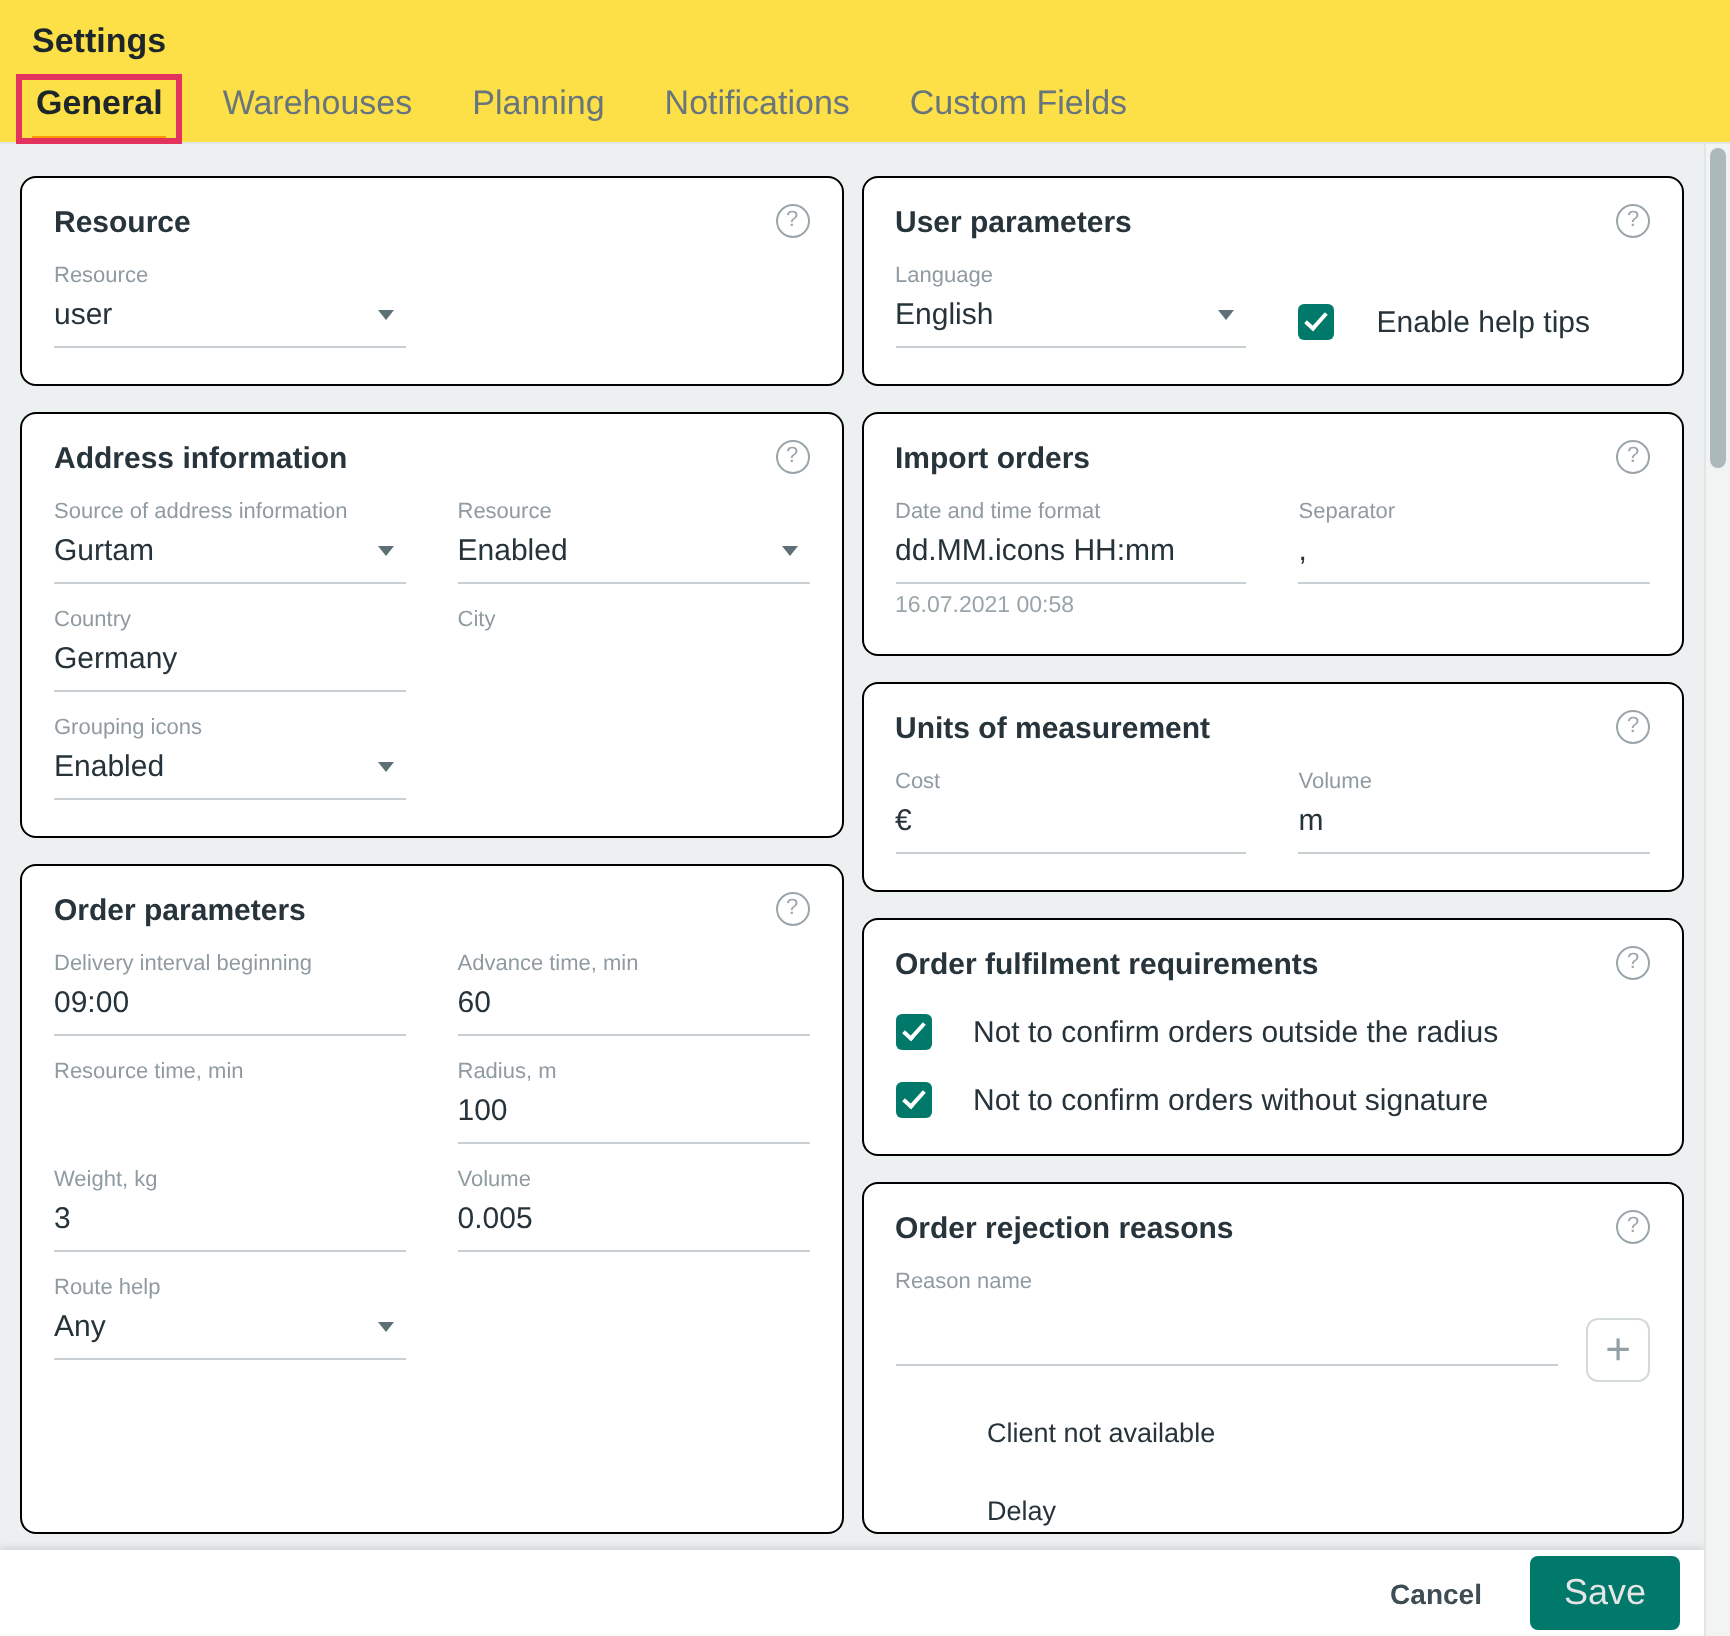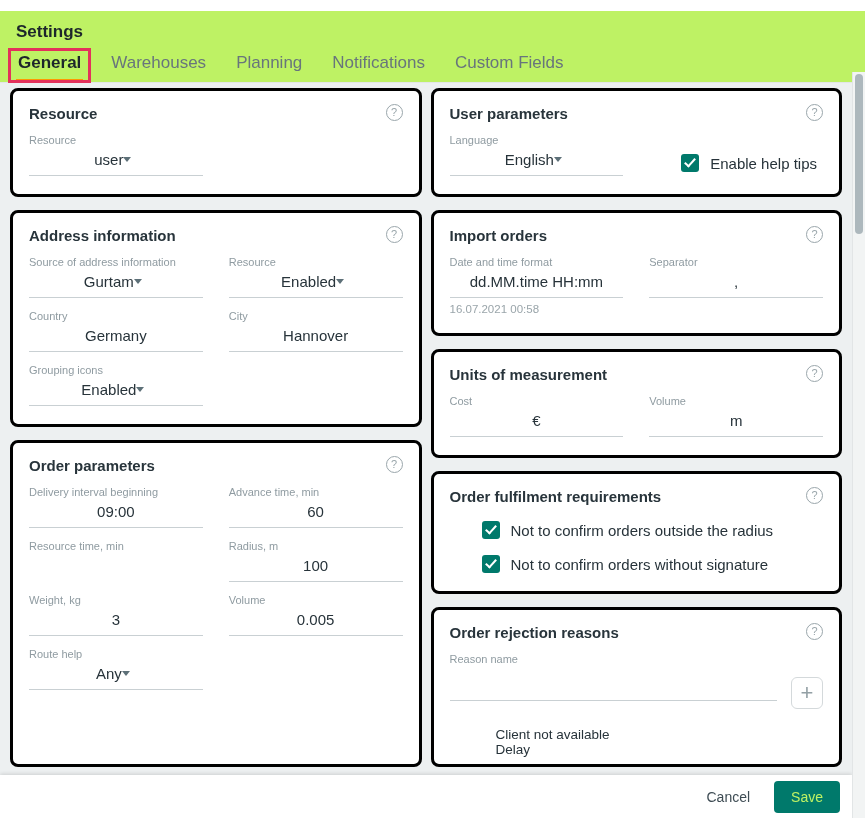--- a/index.html
+++ b/index.html
@@ -4,79 +4,79 @@
 <style>
   * { box-sizing: border-box; }
   html,body { margin:0; padding:0; }
   body {
     width:865px; height:818px; position:relative; overflow:hidden;
     background:#fff; color:#27333a;
     font-family:"Liberation Sans", sans-serif;
   }
 
   
-  .header { position:absolute; top:11px; left:0; right:0; height:72px; background:#bef264;
+  .header { position:absolute; top:0; left:0; right:0; height:72px; background:#fde047;
             border-bottom:1px solid #e3e6e8; z-index:2; }
   .page-title { position:absolute; top:11px; left:16px; font-size:17px; font-weight:700; color:#1d262b; }
   .tabs { position:absolute; left:16px; bottom:0; display:flex; gap:26px; align-items:flex-end; }
   .tab { position:relative; padding:6px 2px 12px; font-size:17px; color:#68757c; cursor:pointer; line-height:15px; }
   .tab.active .tab-label { color:#1d262b; font-weight:700; }
   .tab-bar-active { position:absolute; left:0; right:0; bottom:0; height:3px;
                     background:var(--tab-underline,#ff9800); }
   .annot { position:absolute; left:-8px; right:-8px; top:-1px; bottom:-1px;
            border:3px solid var(--annotation,#e3325b); pointer-events:none; }
 
   
   .content { position:absolute; top:72px; left:0; width:852px; height:703px;
              background:var(--content-background,#edf0f1);
              padding:16px 10px 8px; display:flex; gap:9px; overflow:hidden; }
   .col { width:413px; display:flex; flex-direction:column; gap:13px; }
   .col .card:last-child { flex:1; min-height:0; overflow:hidden; }
 
-  .card { background:#fff; border:3px solid #000000; border-radius:8px; padding:10px 16px 18px; }
+  .card { background:#fff; border:1px solid #000000; border-radius:8px; padding:10px 16px 18px; }
   .card-head { display:flex; justify-content:space-between; align-items:flex-start; }
   .card-title { margin:4px 0 0; font-size:15px; font-weight:600; color:#28343b; }
   .help { width:17px; height:17px; border:1px solid #9aa6ab; border-radius:50%;
           color:#9aa6ab; font-size:11px; line-height:14px; text-align:center;
           margin-top:3px; cursor:pointer; flex:0 0 auto; }
 
   .grid2 { display:grid; grid-template-columns:1fr 1fr; column-gap:26px; }
   .field { margin-top:12px; }
   .flabel { font-size:11px; color:#8f9ba1; }
-  .fvalue { display:flex; justify-content:center; align-items:center;
+  .fvalue { display:flex; justify-content:space-between; align-items:center;
             padding:5px 0 7px; border-bottom:1px solid #c9d0d3; font-size:15px; color:#27333a; }
   .caret { width:0; height:0; border-left:4px solid transparent; border-right:4px solid transparent;
            border-top:5px solid #5d7078; margin-right:6px; }
   .fhint { margin-top:5px; font-size:11.5px; color:#9aa5aa; }
 
-  .check-row { display:flex; align-items:center; gap:11px; cursor:pointer;margin-left:32px; }
+  .check-row { display:flex; align-items:center; gap:21px; cursor:pointer; }
   .check-label { font-size:15px; color:#27333a; }
   .checkbox { width:18px; height:18px; border-radius:3px; background:var(--accent,#00796b);
               position:relative; flex:0 0 auto; }
   .checkbox::after { content:""; position:absolute; left:6px; top:2px; width:4px; height:9px;
                      border:solid #fff; border-width:0 2px 2px 0; transform:rotate(42deg); }
   .cr-inline { margin-top:28px; }
   .fulfil-row { margin-top:16px; }
 
   .reason-row { display:flex; align-items:flex-end; gap:14px; margin-top:10px; }
   .input-line { flex:1; height:26px; border-bottom:1px solid #c9d0d3; font-size:15px; }
   .plus-btn { width:32px; height:32px; background:#fff; border:1px solid #d4d9db; border-radius:6px;
               color:#93a0a5; font-size:22px; line-height:1; display:flex; align-items:center;
               justify-content:center; cursor:pointer; margin-bottom:-8px; padding:0; font-family:inherit; }
   .reason-list { list-style:none; margin:26px 0 0; padding:0 0 0 46px; }
   .reason-item { font-size:13.5px; color:#27333a; cursor:pointer; }
-  .reason-item + .reason-item { }
+  .reason-item + .reason-item { margin-top:24px; }
 
   
   .footer { position:absolute; left:0; right:13px; bottom:0; height:43px; background:#fff;
             box-shadow:0 -1px 4px rgba(0,0,0,0.14); display:flex; align-items:center;
             justify-content:flex-end; gap:10px; padding:0 12px; z-index:3; }
-  .btn-cancel { background:none; border:none; color:#3e4c54; font-size:14px; font-weight:400;
+  .btn-cancel { background:none; border:none; color:#3e4c54; font-size:14px; font-weight:700;
                 padding:8px 14px; cursor:pointer; font-family:inherit; }
-  .btn-save { background:var(--accent,#00796b); border:none; color:#bef264; font-size:14px; font-weight:500;
+  .btn-save { background:var(--accent,#00796b); border:none; color:#e5e5e5; font-size:18px; font-weight:500;
               padding:8px 17px; border-radius:4px; cursor:pointer; font-family:inherit; }
 
   
   .scrollbar { position:absolute; top:72px; right:0; bottom:0; width:13px; background:#f2f4f4;
                border-left:1px solid #e2e5e6; z-index:4; }
   .scroll-thumb { position:absolute; top:2px; left:2px; width:8px; height:160px;
                   background:#adb8bd; border-radius:4px; }
 </style>
 </head>
 <body>
@@ -145,23 +145,20 @@
           </div>
         </div>
         <div class="field">
           <div class="flabel">Country</div>
           <div class="fvalue">
             <span class="val">Germany</span>
           </div>
         </div>
         <div class="field">
           <div class="flabel">City</div>
-          <div class="fvalue">
-            <span class="val">Hannover</span>
-          </div>
         </div>
         <div class="field">
           <div class="flabel">Grouping icons</div>
           <div class="fvalue">
             <span class="val">Enabled</span>
             <span class="caret"></span>
           </div>
         </div>
       </div>
     </section>
@@ -240,21 +237,21 @@
 
     <section class="card">
       <div class="card-head">
         <h2 class="card-title">Import orders</h2>
         <span class="help">?</span>
       </div>
       <div class="grid2">
         <div class="field">
           <div class="flabel">Date and time format</div>
           <div class="fvalue">
-              <span class="val">dd.MM.time HH:mm</span>
+              <span class="val">dd.MM.icons HH:mm</span>
             </div>
           <div class="fhint">16.07.2021 00:58</div>
         </div>
         <div class="field">
           <div class="flabel">Separator</div>
           <div class="fvalue">
               <span class="val">,</span>
             </div>
         </div>
       </div>

